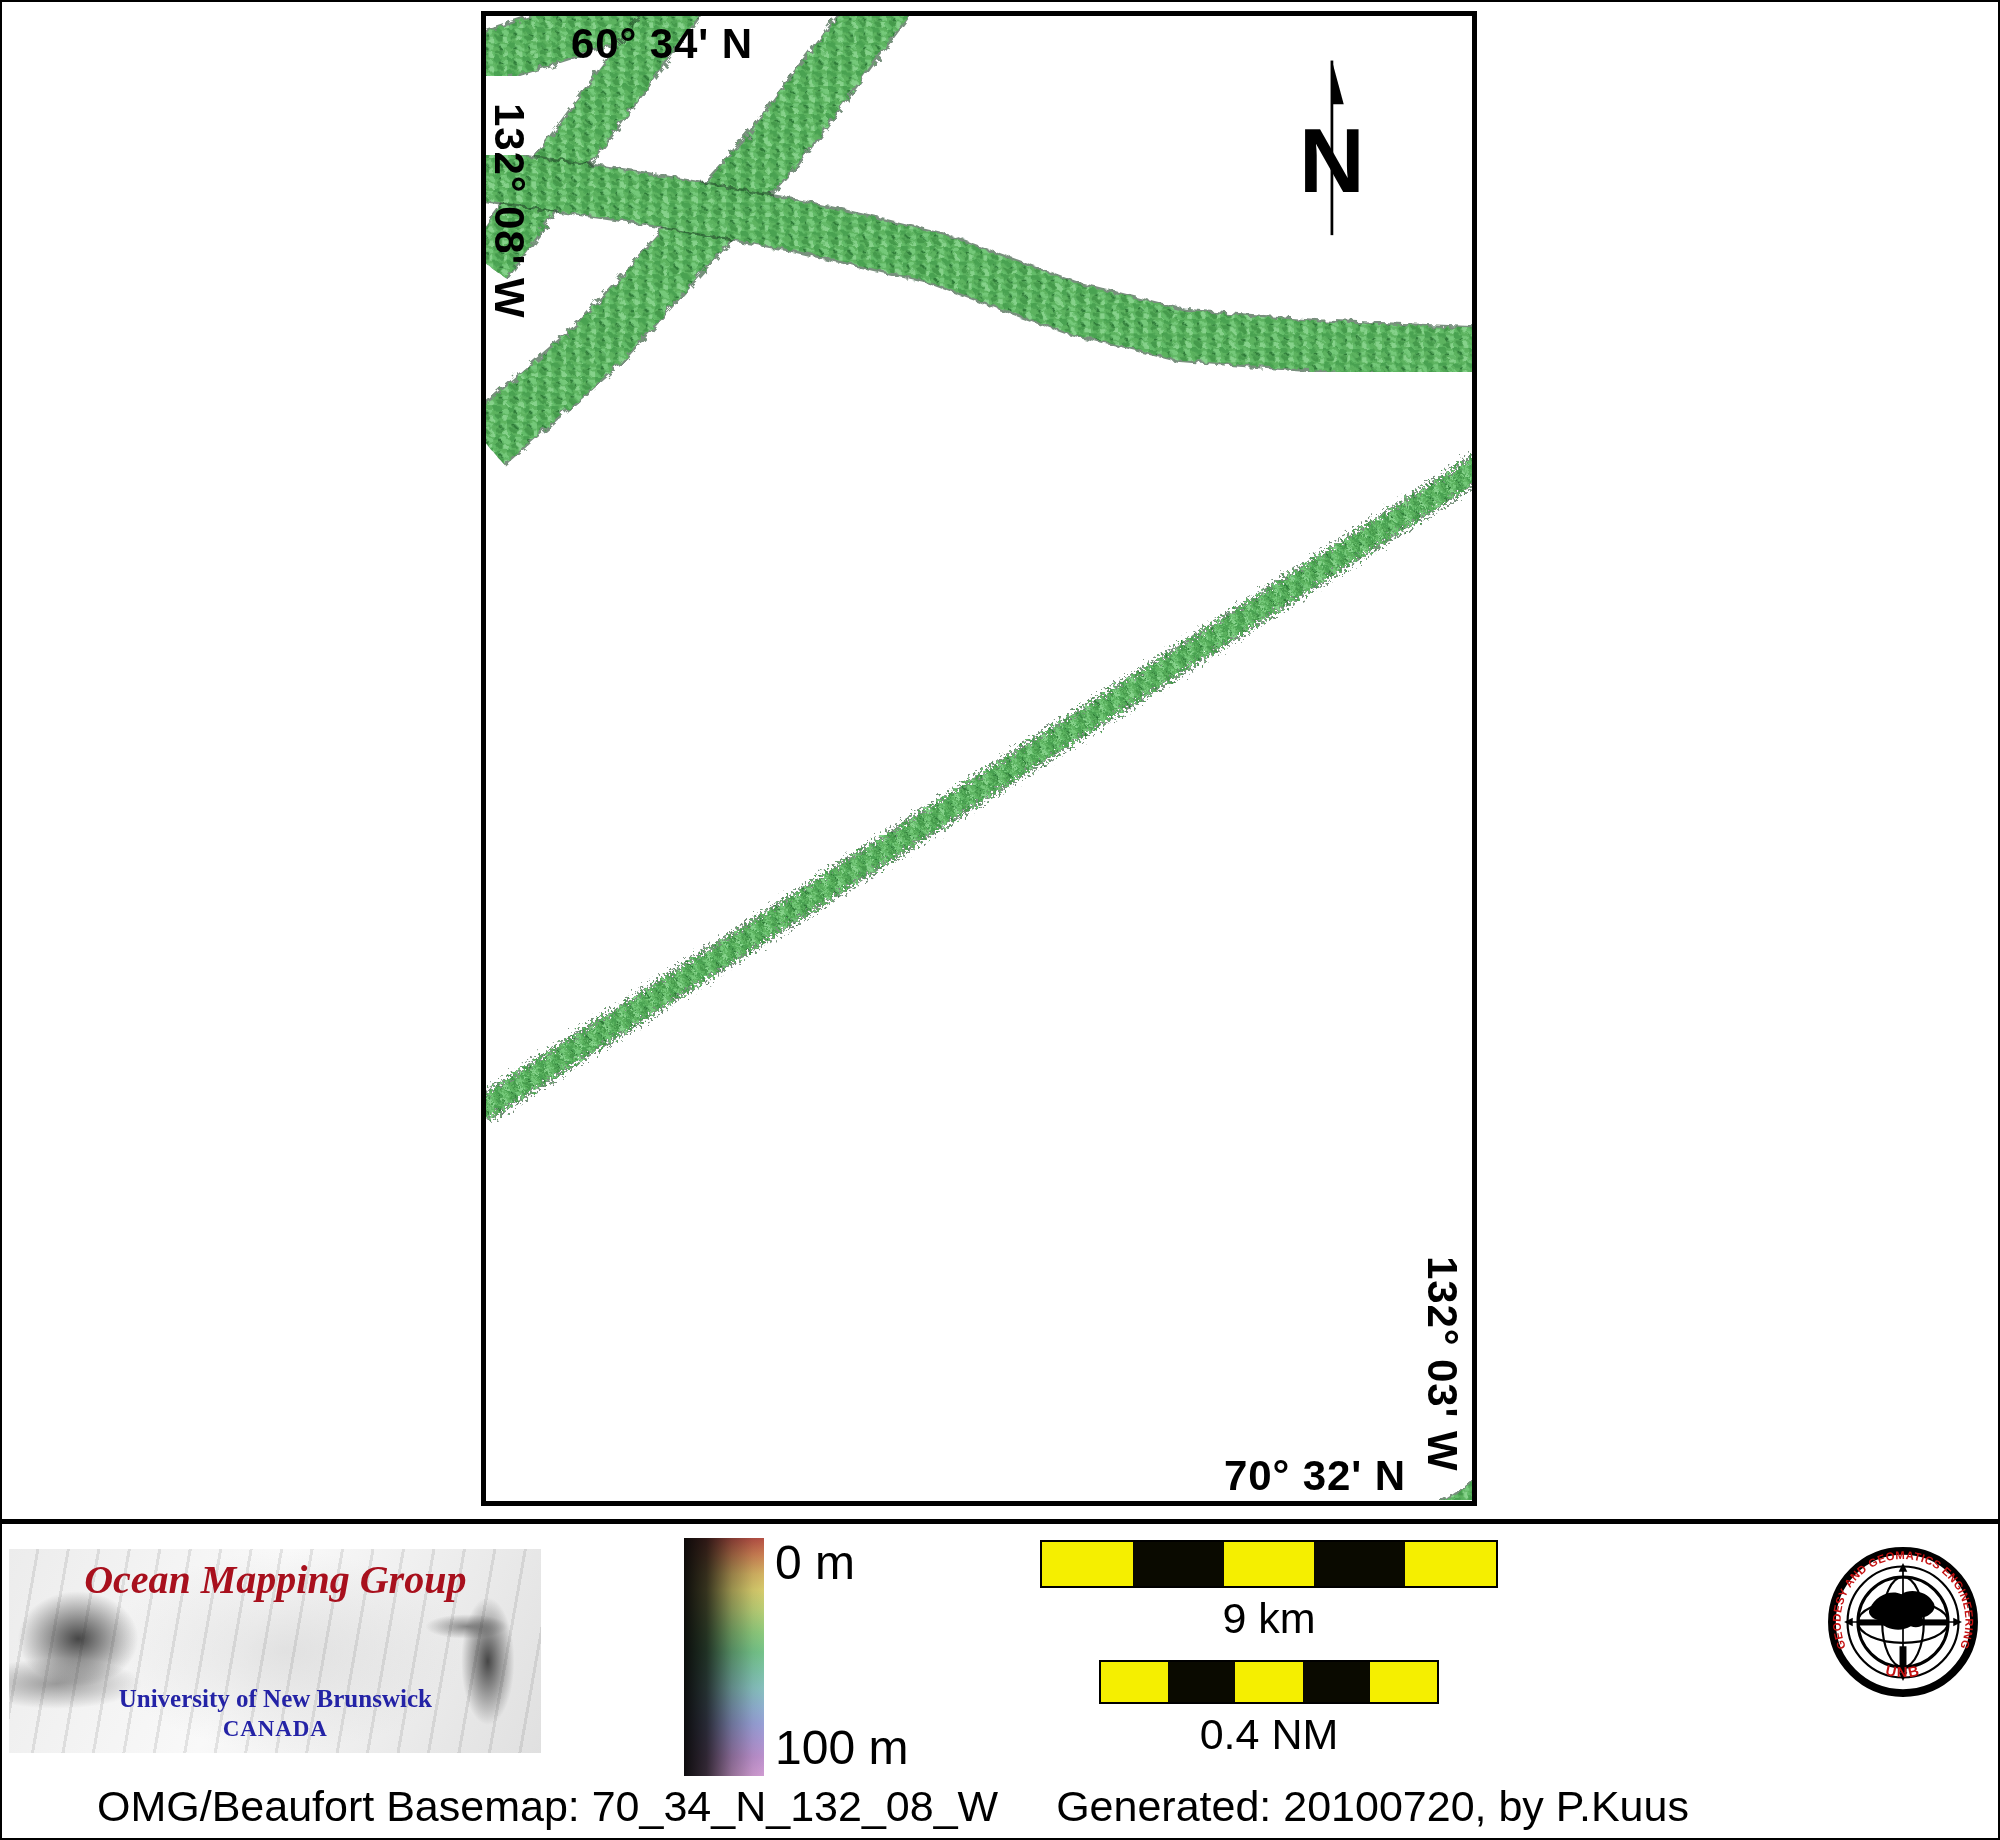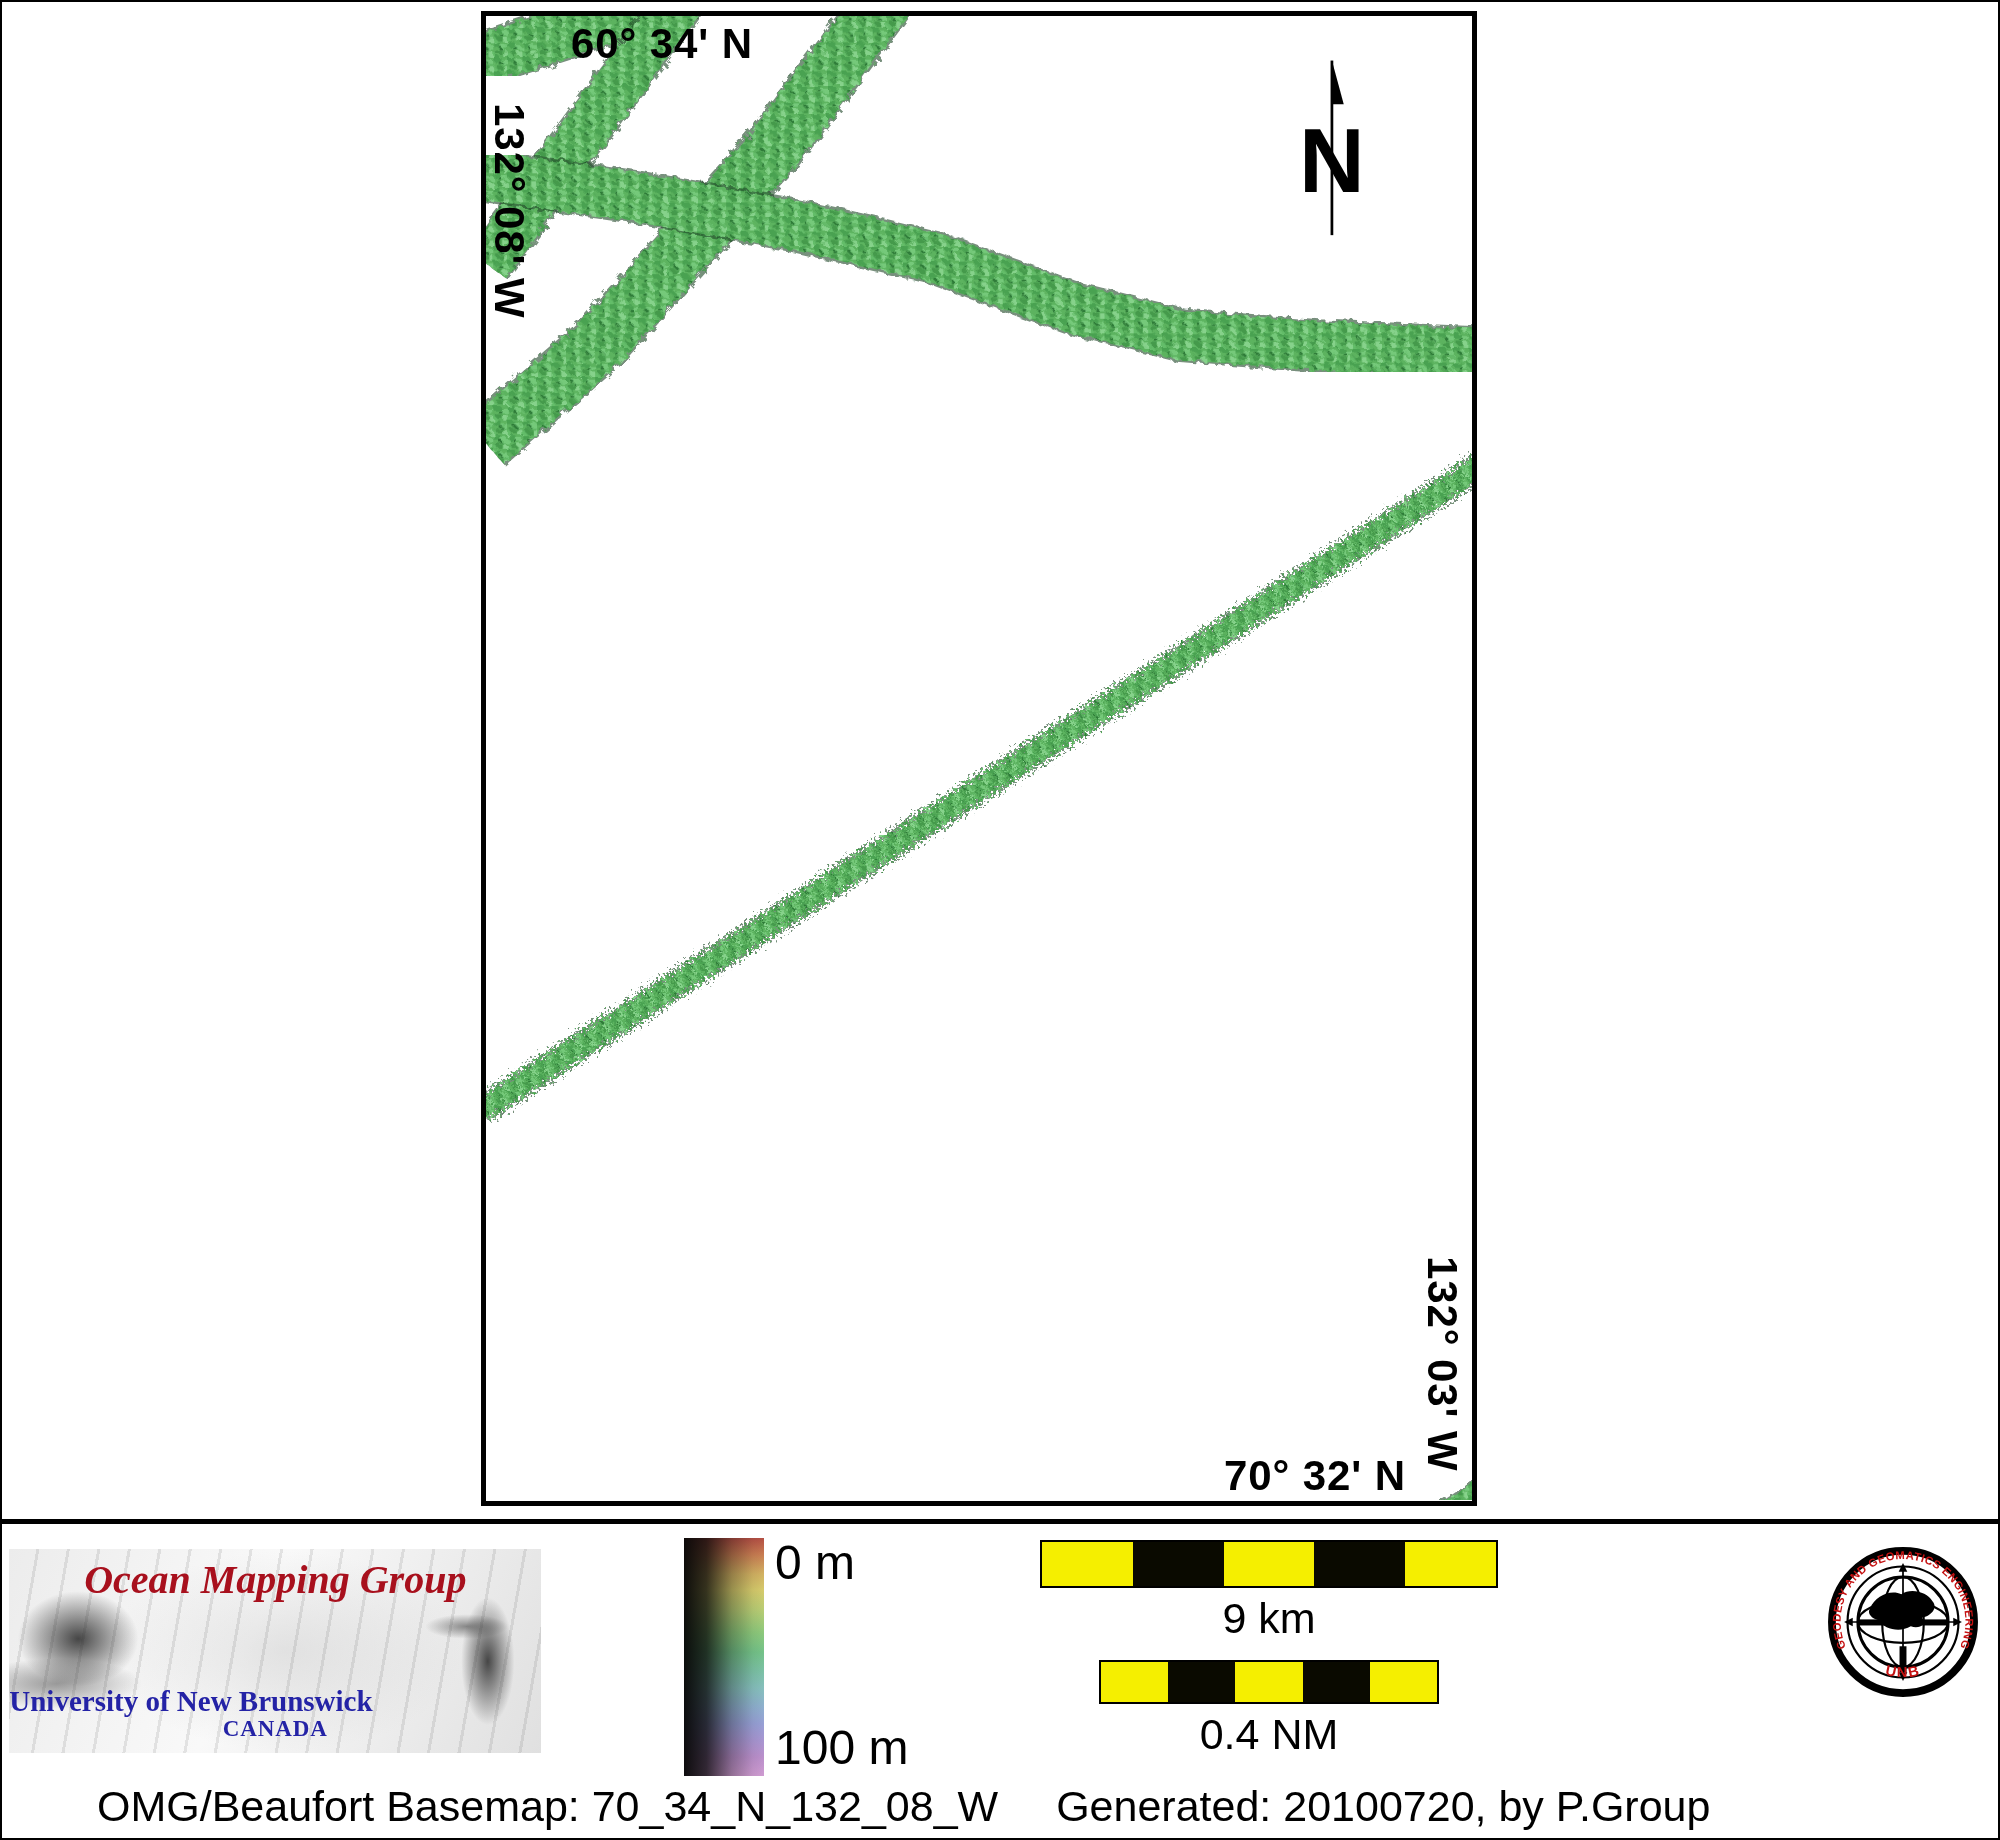--- a/index.html
+++ b/index.html
@@ -31,23 +31,23 @@
       repeating-linear-gradient(100deg, rgba(110,110,110,0) 0 27px, rgba(110,110,110,0.16) 27px 30px),
       radial-gradient(ellipse 209px 118px at 52% 50%, rgba(205,205,205,0.5), rgba(205,205,205,0) 85%),
       linear-gradient(115deg,#ececec 0%,#f9f9f9 45%,#e0e0e0 100%);
   }
   .omg-title{
     position:absolute;left:0;top:7.3px;width:100%;text-align:center;
     font-family:"Liberation Serif","DejaVu Serif",serif;font-style:italic;font-weight:bold;
     font-size:40px;color:#a8101d;white-space:nowrap;
   }
   .omg-univ{
-    position:absolute;left:0;top:136px;width:100%;text-align:left;
+    position:absolute;left:0;top:136px;width:100%;text-align:center;
     font-family:"Liberation Serif","DejaVu Serif",serif;font-weight:bold;
-    font-size:29px;color:#2423a6;white-space:nowrap;
+    font-size:25px;color:#2423a6;white-space:nowrap;
   }
   .omg-country{
     position:absolute;left:0;top:167px;width:100%;text-align:center;
     font-family:"Liberation Serif","DejaVu Serif",serif;font-weight:bold;
     font-size:23px;color:#2423a6;letter-spacing:0.9px;
   }
   .colorbar{
     position:absolute;left:682px;top:1536px;width:80px;height:238px;
     background:
       linear-gradient(to right, rgba(8,8,8,0.97) 0%, rgba(8,8,8,0.78) 28%, rgba(8,8,8,0.30) 60%, rgba(8,8,8,0.06) 86%, rgba(8,8,8,0) 100%),
@@ -194,17 +194,17 @@
       <textPath href="#sealArcTop" startOffset="50%" text-anchor="middle">GEODESY AND GEOMATICS ENGINEERING</textPath>
     </text>
     <text font-family="Liberation Sans, sans-serif" font-size="17" font-weight="bold" fill="#c51212" letter-spacing="2">
       <textPath href="#sealArcBottom" startOffset="50%" text-anchor="middle">UNB</textPath>
     </text>
   </svg>
 
   <div class="caption">
     <span>OMG/Beaufort Basemap: 70_34_N_132_08_W</span>
     <span class="gap"></span>
-    <span>Generated: 20100720, by P.Group</span>
+    <span>Generated: 20100720, by P.Kuus</span>
   </div>
 
 </div>
 
 
 </body></html>

